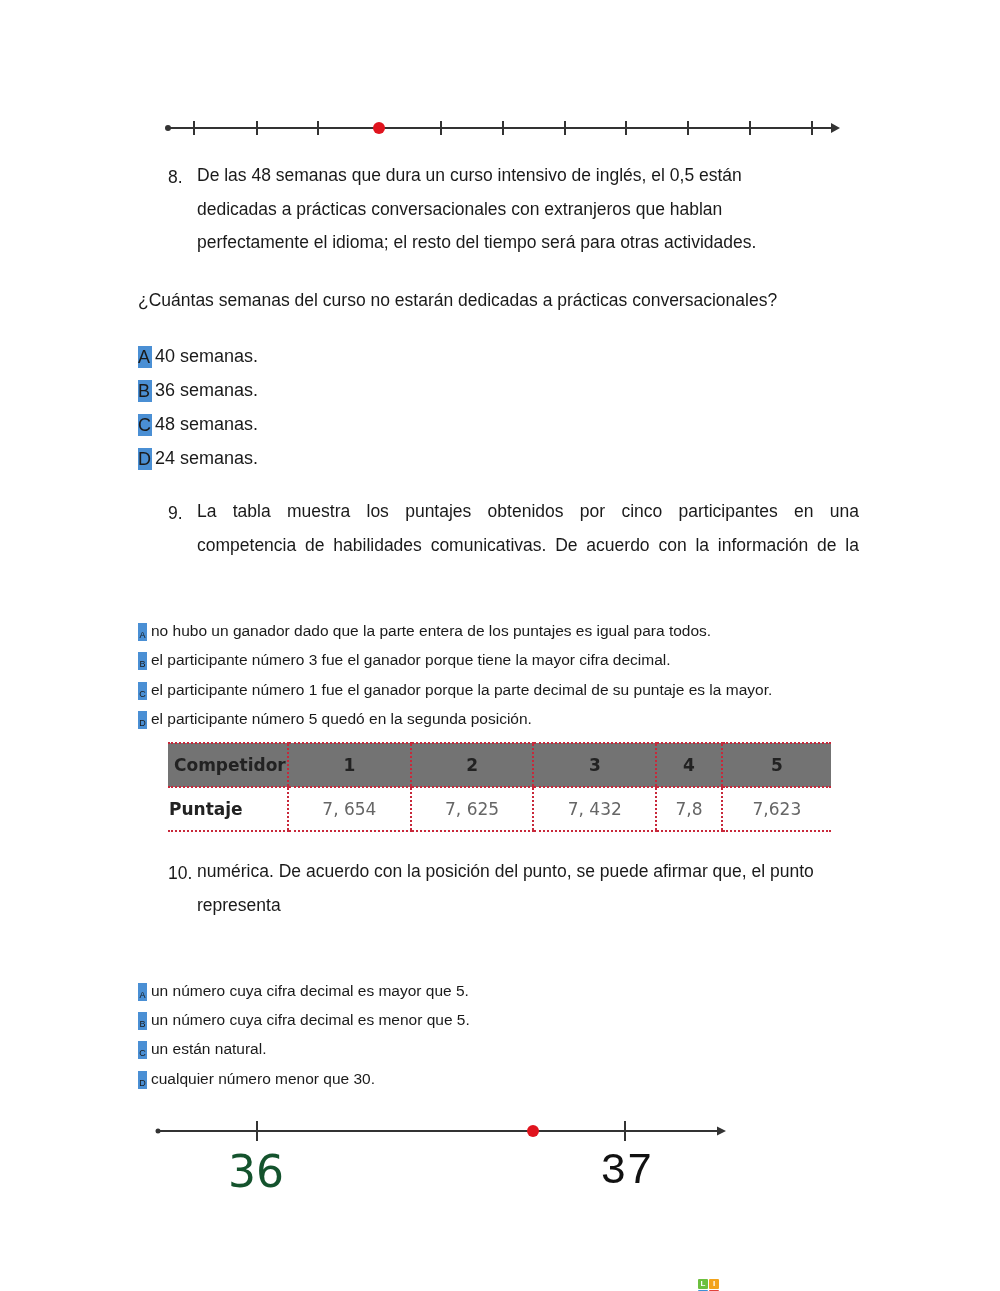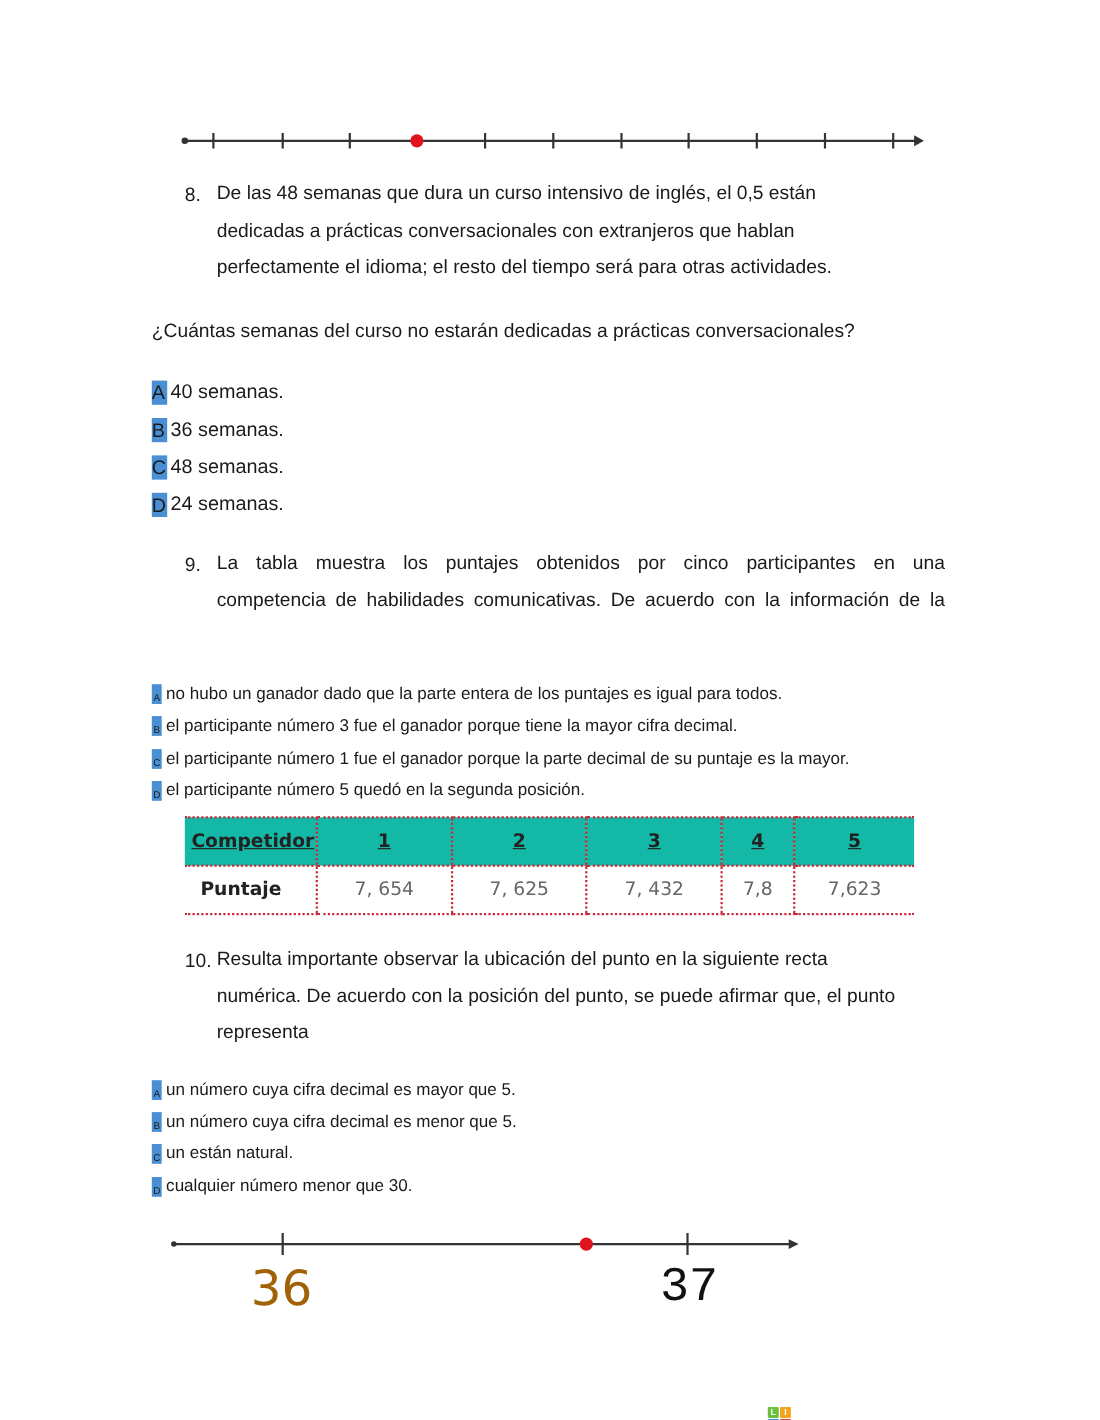--- a/index.html
+++ b/index.html
@@ -10,23 +10,23 @@
   .q-num { position:absolute; left:168px; font-size:17.5px; }
   .q-body { position:absolute; left:197px; width:662px; font-size:17.5px; line-height:33.5px; text-align:justify; }
   .opt-big { position:absolute; left:138px; font-size:18px; line-height:20px; }
   .badge-big { display:inline-block; background:#4a8fd4; color:#1a1a1a; width:14px; height:22px; line-height:22px; text-align:left; margin-right:3px; vertical-align:middle; }
   .opt-small { position:absolute; left:138px; font-size:15.5px; line-height:18px; }
   .badge-small { display:inline-block; background:#4a8fd4; color:#1a1a1a; font-size:9px; width:9px; height:18px; line-height:24px; text-align:center; margin-right:4px; vertical-align:middle; }
   table.scores { position:absolute; left:168px; top:742px; width:663px; border-collapse:collapse;
                  font-family:"DejaVu Sans", sans-serif; }
   table.scores td { border-top:2px dotted #c8283a; border-bottom:2px dotted #c8283a; border-left:2px dotted #c8283a; text-align:center; height:40px; font-size:17px; }
   table.scores td:first-child { border-left:none; }
-  table.scores tr.hdr td { background:#14b8a6; font-weight:bold; color:#222;text-decoration:underline; }
+  table.scores tr.hdr td { background:#737373; font-weight:bold; color:#222; }
   table.scores tr.row td { color:#666; font-weight:normal; }
-  table.scores tr.row td.lbl { color:#222; font-weight:bold; text-align:center; padding-right:18px; }
+  table.scores tr.row td.lbl { color:#222; font-weight:bold; text-align:left; padding-right:18px; }
   table.scores tr.hdr td.lbl { text-align:left; padding-left:6px; }
   .logo { position:absolute; left:698px; top:1258px; display:flex; align-items:center; }
   .logo-grid { display:grid; grid-template-columns:10px 10px; grid-template-rows:10px 10px; gap:1px; margin-right:3px; }
   .logo-grid span { font-size:8px; font-weight:bold; color:#fff; text-align:center; line-height:10px; border-radius:1px; }
   .logo-text { font-family:"DejaVu Sans", sans-serif; font-weight:bold; font-size:26px; color:#0f766e; letter-spacing:0.3px;margin-top:32px; }
 </style>
 </head>
 <body>
 
 <svg class="abs" style="left:160px;top:118px" width="690" height="22">
@@ -93,39 +93,38 @@
       <td>7,8</td>
       <td>7,623</td>
     </tr>
   </tbody>
     </table>
 </div>
 
 <div>
   <span class="q-num" style="top:863px">10.</span>
   <div class="q-body" style="top:855px">
-    <div>Resulta importante observar la ubicación del punto en la siguiente recta</div>
     <div>numérica. De acuerdo con la posición del punto, se puede afirmar que, el punto</div>
     <div>representa</div>
   </div>
 
   <div class="opt-small" style="top:982px"><span class="badge-small">A</span><span>un número cuya cifra decimal es mayor que 5.</span></div>
   <div class="opt-small" style="top:1011px"><span class="badge-small">B</span><span>un número cuya cifra decimal es menor que 5.</span></div>
   <div class="opt-small" style="top:1040px"><span class="badge-small">C</span><span>un están natural.</span></div>
   <div class="opt-small" style="top:1070px"><span class="badge-small">D</span><span>cualquier número menor que 30.</span></div>
 
   <svg class="abs" style="left:150px;top:1118px" width="590" height="30">
     <circle cx="8" cy="13" r="2.5" fill="#333"></circle>
     <line x1="8" y1="13" x2="570" y2="13" stroke="#333" stroke-width="2"></line>
     <polygon points="576,13 567,8.5 567,17.5" fill="#333"></polygon>
     <line x1="107" y1="3" x2="107" y2="23" stroke="#333" stroke-width="2"></line>
     <line x1="475" y1="3" x2="475" y2="23" stroke="#333" stroke-width="2"></line>
     <circle cx="383" cy="13" r="6" fill="#e0141e"></circle>
   </svg>
-  <div class="abs" style="left:228px;top:1146px;font-family:'DejaVu Sans',sans-serif;font-size:44px;color:#a16207">36</div>
+  <div class="abs" style="left:228px;top:1146px;font-family:'DejaVu Sans',sans-serif;font-size:44px;color:#14532d">36</div>
   <div class="abs" style="left:600px;top:1146px;font-family:Liberation Mono, monospace;font-size:44px;color:#111">37</div>
 </div>
 
 <div class="logo">
   <div class="logo-grid">
     <span style="background:#6cbf3f">L</span>
     <span style="background:#f2a31c">I</span>
     <span style="background:#3b8fd8">V</span>
     <span style="background:#e2413a">E</span>
   </div>

